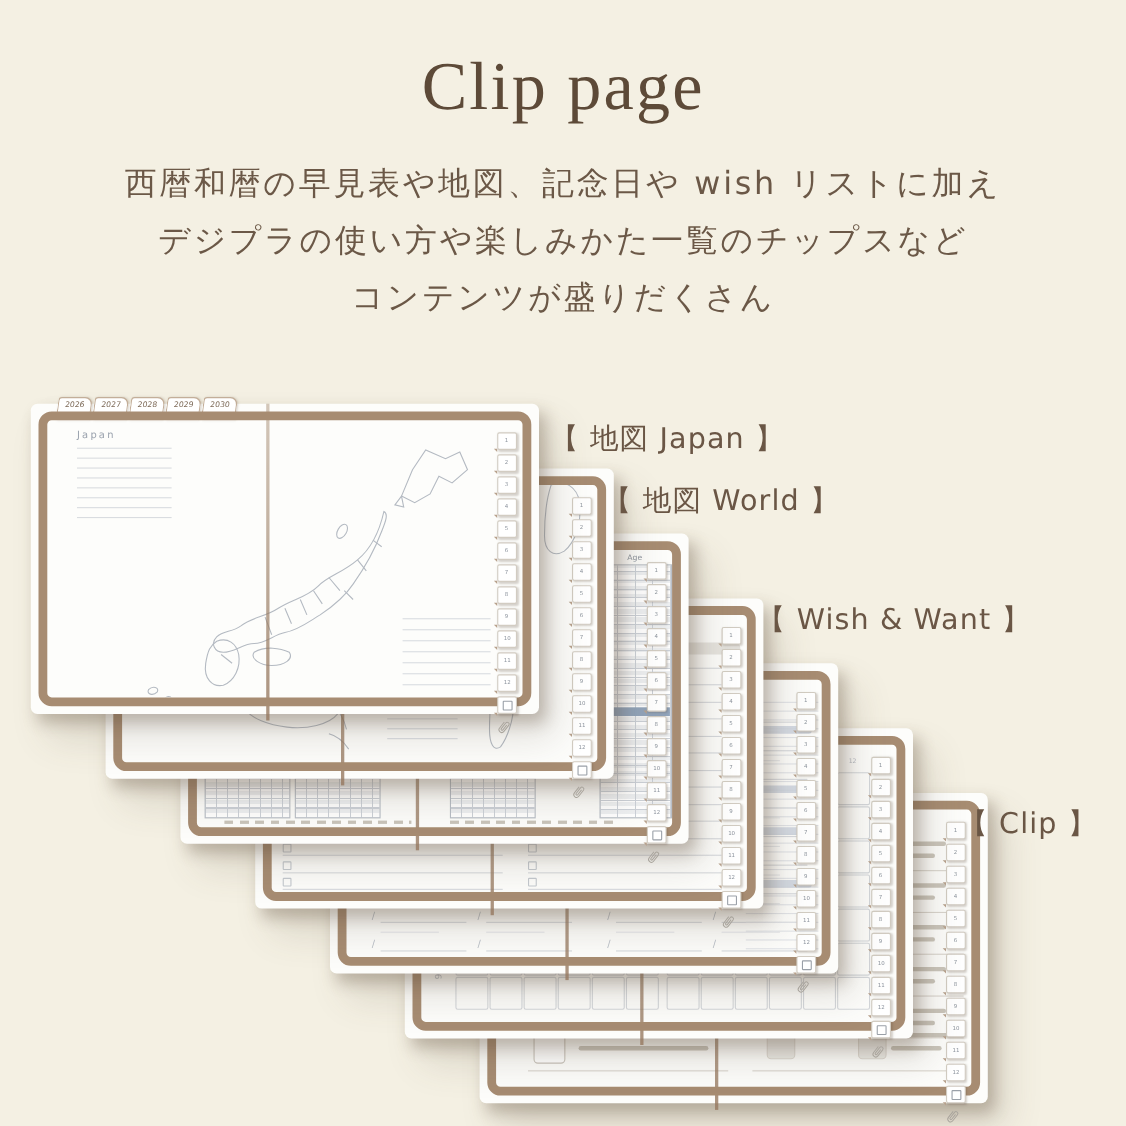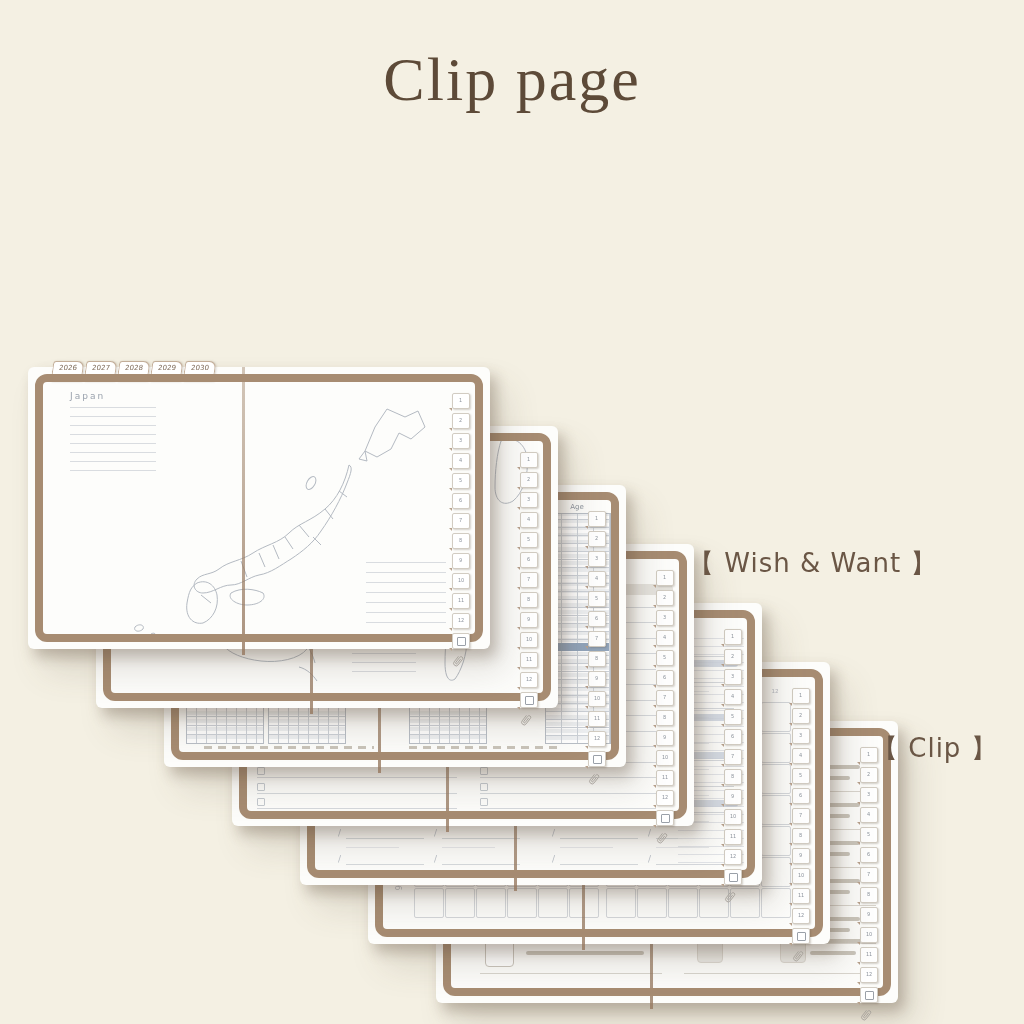--- a/index.html
+++ b/index.html
@@ -90,20 +90,25 @@
   .l4{left:688px;top:546px;} .l5{left:757px;top:611px;} .l6{left:851px;top:666px;}
   .l7{left:872px;top:731px;}
 </style>
 </head>
 <body>
 
 <div class="canvas">
 
   <h1 class="title">Clip page</h1>
 
+  <div class="desc">
+    <p>西暦和暦の早見表や地図、記念日や wish リストに加え</p>
+    <p>デジプラの使い方や楽しみかた一覧のチップスなど</p>
+    <p>コンテンツが盛りだくさん</p>
+  </div>
 
   <div class="sheet s1">
     <div class="ytabs">
         <div class="ytab">2026</div>
         <div class="ytab">2027</div>
         <div class="ytab">2028</div>
         <div class="ytab">2029</div>
         <div class="ytab">2030</div>
       </div>
     <div class="frame"></div>
@@ -782,16 +787,18 @@
         <div class="stab"><span>12</span></div>
         <div class="stab">
           <div class="sq"></div>
         </div>
         <div class="clipwrap"><svg width="12" height="16" viewBox="0 0 12 16">
             <path d="M3.5,4 L3.5,11 a2.5,2.5 0 0 0 5,0 L8.5,4 a1.7,1.7 0 0 0 -3.4,0 L5.1,10.5 a0.9,0.9 0 0 0 1.8,0 L6.9,4.8" fill="none" stroke="#a9a49c" stroke-width="0.9"></path>
           </svg></div>
       </div>
   </div>
 
+  <div class="plabel l1">【 地図 Japan 】</div>
+  <div class="plabel l2">【 地図 World 】</div>
   <div class="plabel l4">【 Wish &amp; Want 】</div>
   <div class="plabel l7">【 Clip 】</div>
 
 </div>
 
 </body></html>

